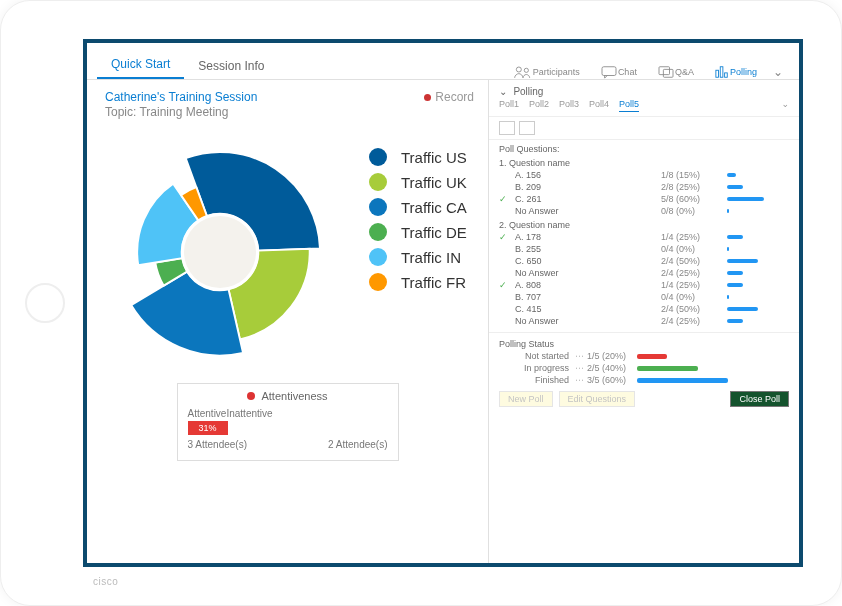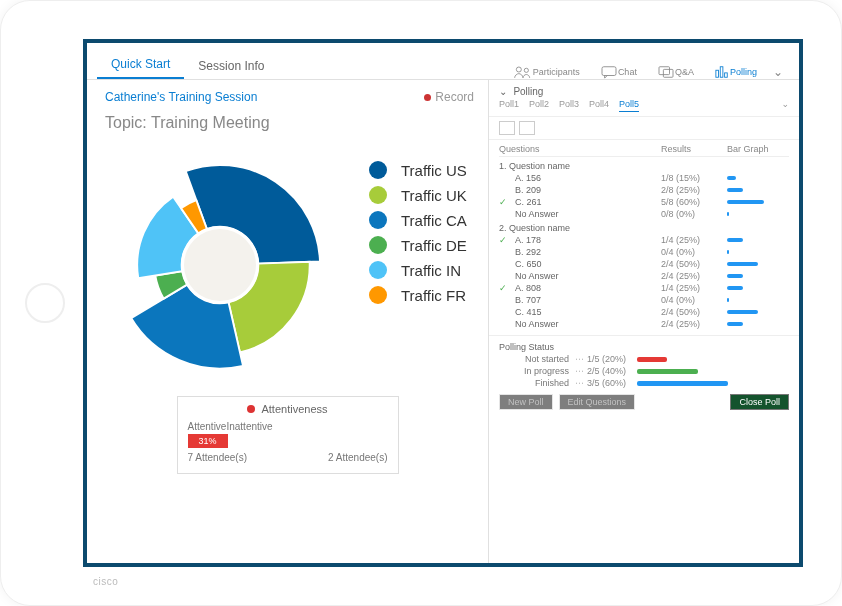--- a/index.html
+++ b/index.html
@@ -12,21 +12,21 @@
   .topbar .tab.active{color:#0a7ed2;border-bottom:2px solid #0a7ed2}
   .topbar .spacer{flex:1}
   .topbar .tool{display:flex;flex-direction:row;align-items:center;padding:0 10px;color:#888;font-size:9px;cursor:pointer}
   .topbar .tool svg{height:14px;stroke:#888;fill:none}
   .topbar .tool.active{color:#0a7ed2}
   .topbar .tool.active svg{stroke:#0a7ed2}
   .topbar .chev{padding:0 6px;color:#888;cursor:pointer}
   .body{flex:1;display:flex;overflow:hidden}
   .main{flex:1;padding:10px 18px 0;position:relative;min-width:0}
   .session-title{color:#0a7ed2;font-size:12px}
-  .topic{color:#888;font-size:16px;margin-top:10px}
+  .topic{color:#888;font-size:12px;margin-top:1px}
   .record{position:absolute;right:14px;top:10px;font-size:12px;color:#999;display:flex;align-items:center;gap:4px}
   .record:before{content:"";width:7px;height:7px;border-radius:50%;background:#c33}
   .chart-area{display:flex;align-items:flex-start;margin-top:18px}
   .donut-wrap{width:230px;height:230px;position:relative}
   .donut-wrap .hub{position:absolute;left:50%;top:50%;width:72px;height:72px;border-radius:50%;background:#f4f2ed;transform:translate(-50%,-50%);box-shadow:0 0 0 3px #fff}
   .legend{margin-left:34px;margin-top:4px}
   .legend-row{display:flex;align-items:center;margin:7px 0;font-size:15px;color:#333}
   .legend-row .sw{width:18px;height:18px;border-radius:50%;margin-right:14px}
   .attent-box{border:1px solid #ddd;width:200px;margin:16px auto 12px;padding:6px 10px 10px;font-size:10px;color:#666}
   .attent-box h4{margin:0 0 6px;font-weight:normal;font-size:11px;display:flex;align-items:center;justify-content:center;gap:6px}
@@ -60,21 +60,21 @@
   .ans .bar span{height:4px;background:#2196f3;border-radius:2px}
   .ps{border-top:1px solid #eee;padding:6px 10px;font-size:9px}
   .ps .row{display:flex;align-items:center;margin:2px 0}
   .ps .row .pl{width:70px;color:#777;text-align:right;padding-right:6px}
   .ps .row .pm{width:12px;color:#aaa;cursor:pointer}
   .ps .row .pn{width:50px;color:#888}
   .ps .row .pb span{display:block;height:5px;border-radius:2px}
   .timer{display:flex;gap:16px;font-size:9px;margin-top:4px}
   .timer .v{color:#d33}
   .btns{display:flex;gap:6px;margin-top:6px}
-  .btns button{font-size:9px;padding:2px 8px;border:1px solid #ccc;background:#000000;color:#888;cursor:pointer}
+  .btns button{font-size:9px;padding:2px 8px;border:1px solid #ccc;background:#fef9c3;color:#888;cursor:pointer}
   .btns button:disabled{opacity:.5;cursor:default}
   .btns button.primary{background:#14532d;color:#fff;border-color:#777;margin-left:auto}
   .brand{position:absolute;left:92px;bottom:18px;font-size:10px;color:#bbb;letter-spacing:.5px}
 </style>
 </head>
 <body>
 
 <div class="tablet">
   <div class="home-btn"></div>
   <div class="screen">
@@ -169,21 +169,21 @@
           <div class="attent-head">
             <span>Attentive</span>
               <span>Inattentive</span>
           </div>
           <div class="attent-bar">
             <div class="r" id="att-r" style="width: 20%;">
                 <span>31%</span>
               </div>
           </div>
           <div class="attent-foot">
-            <span>7 Attendee(s)</span>
+            <span>3 Attendee(s)</span>
               <span>2 Attendee(s)</span>
           </div>
         </div>
       </div>
 
       <div class="panel">
         <div class="ph">
           <span class="chev2">⌄</span>
           <span>Polling</span>
         </div>
@@ -193,25 +193,21 @@
             <span>Poll3</span>
             <span>Poll4</span>
             <span class="active">Poll5</span>
             <span class="more">⌄</span>
           </div>
         <div class="icons-row">
           <span></span>
           <span></span>
         </div>
         <div class="pq">
-          <div class="pq-head">
-            <span class="c1">Questions</span>
-            <span class="c2">Results</span>
-            <span class="c3">Bar Graph</span>
-          </div>
+          <div>Poll Questions:</div>
           <div id="qbody">
               <div class="q-title">1.  Question name</div>
               <div class="ans">
                 <span class="chk"></span>
                 <span class="lbl">A. 156</span>
                 <span class="res">1/8 (15%)</span>
                 <span class="bar">
                   <span style="width:15%"></span>
                 </span>
               </div>
@@ -243,21 +239,21 @@
               <div class="ans">
                 <span class="chk">✓</span>
                 <span class="lbl">A. 178</span>
                 <span class="res">1/4 (25%)</span>
                 <span class="bar">
                   <span style="width:25%"></span>
                 </span>
               </div>
               <div class="ans">
                 <span class="chk"></span>
-                <span class="lbl">B. 292</span>
+                <span class="lbl">B. 255</span>
                 <span class="res">0/4 (0%)</span>
                 <span class="bar">
                   <span style="width:4%"></span>
                 </span>
               </div>
               <div class="ans">
                 <span class="chk"></span>
                 <span class="lbl">C. 650</span>
                 <span class="res">2/4 (50%)</span>
                 <span class="bar">

